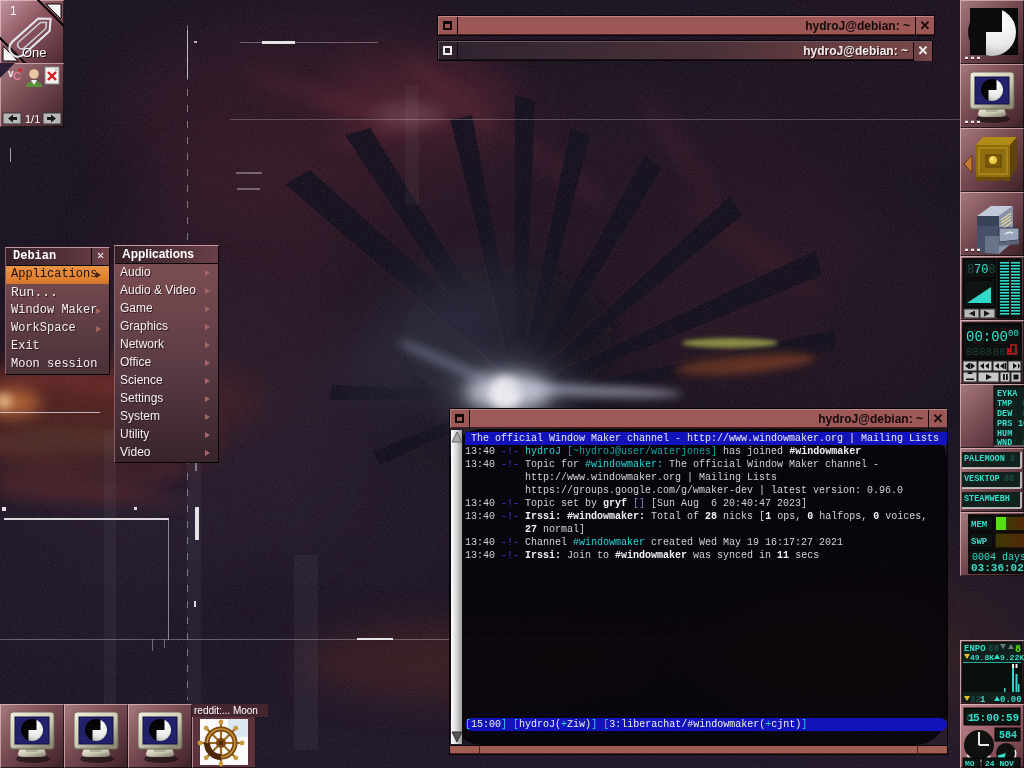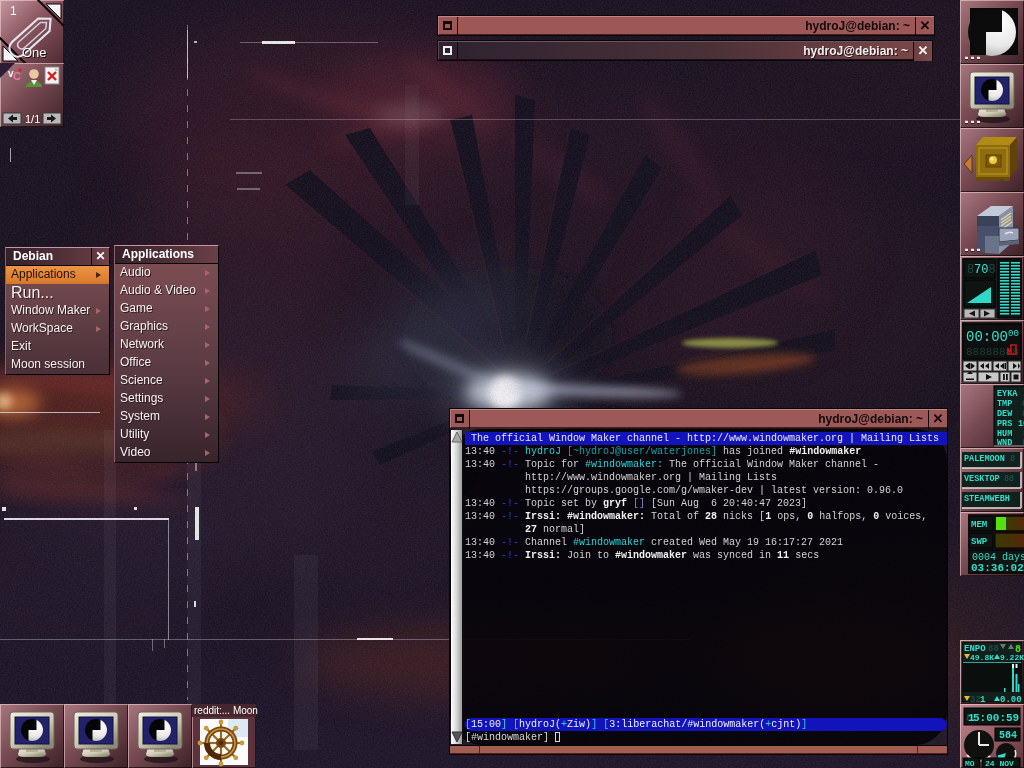--- a/index.html
+++ b/index.html
@@ -163,28 +163,28 @@
 </div>
 
 <div class="abs" style="left:438px;top:41px;width:494px;height:19px;background:linear-gradient(90deg,#2e2230 0%,#4a3138 55%,#7d4848 100%);border-top:1px solid #6a5560;border-left:1px solid #5a4550;border-bottom:1px solid #1a1018;outline:1px solid #0a0508;">
   <div class="abs" style="left:0;top:0;width:19px;height:19px;border-right:1px solid #120810;">
     <div class="abs" style="left:4px;top:4px;width:9px;height:9px;border:2px solid #f0f0f0;"></div>
   </div>
   <div class="abs" style="right:0;top:0;width:19px;height:19px;border-left:1px solid #120810;background:linear-gradient(90deg,#6a4044,#7d4848);color:#f5f5f5;font-weight:bold;font-size:13px;text-align:center;line-height:17px;">✕</div>
   <div class="abs" style="right:24px;top:0;height:19px;line-height:18px;font-size:12px;font-weight:bold;color:#f2ecec;text-shadow:1px 1px 0 #2a1518;">hydroJ@debian: ~</div>
 </div>
 
-<div class="abs" style="left:5px;top:247px;width:105px;border:1px solid #050305;border-top-color:#c795a0;border-left-color:#8a5f68;">
+<div class="abs" style="left:5px;top:247px;width:105px;border:1px solid #050305;border-top-color:#c795a0;border-left-color:#8a5f68;font-family:Liberation Mono, monospace;">
   <div style="position:relative;height:17px;background:linear-gradient(90deg,#352028 0%,#54323a 60%,#6b4048 100%);">
     <span style="position:absolute;left:7px;top:1px;font-size:12px;font-weight:bold;color:#ffffff;">Debian</span>
     <span class="abs" style="right:0;top:0;width:18px;height:17px;border-left:1px solid #0a0508;background:linear-gradient(90deg,#5e3840,#744449);color:#fff;font-weight:bold;font-size:12px;text-align:center;line-height:16px;">✕</span>
   </div>
   <div style="position:relative;background:linear-gradient(180deg,#7b4d52 0%,#624046 45%,#4a3038 100%);border-top:1px solid #0a0508;">
     <div style="height:18px;background:linear-gradient(180deg,#ec9446 0%,#dd7f2e 80%,#d0752c 100%);color:#231008;font-size:12px;line-height:17px;padding-left:5px;position:relative;">Applications<span class="abs" style="right:5px;top:6px;width:0;height:0;border:3px solid transparent;border-left:5px solid #4a2412;"></span></div>
-    <div style="height:18px;color:#f6f0f0;font-size:16px;line-height:17px;padding-left:5px;text-shadow:1px 1px 0 #301c20;">Run...</div>
+    <div style="height:18px;color:#f6f0f0;font-size:13px;line-height:17px;padding-left:5px;text-shadow:1px 1px 0 #301c20;">Run...</div>
     <div style="height:18px;color:#f6f0f0;font-size:12px;line-height:17px;padding-left:5px;text-shadow:1px 1px 0 #301c20;position:relative;">Window Maker<span class="abs" style="right:5px;top:6px;width:0;height:0;border:3px solid transparent;border-left:5px solid #a86565;"></span></div>
     <div style="height:18px;color:#f6f0f0;font-size:12px;line-height:17px;padding-left:5px;text-shadow:1px 1px 0 #301c20;position:relative;">WorkSpace<span class="abs" style="right:5px;top:6px;width:0;height:0;border:3px solid transparent;border-left:5px solid #a86565;"></span></div>
     <div style="height:18px;color:#f6f0f0;font-size:12px;line-height:17px;padding-left:5px;text-shadow:1px 1px 0 #301c20;">Exit</div>
     <div style="height:18px;color:#f6f0f0;font-size:12px;line-height:17px;padding-left:5px;text-shadow:1px 1px 0 #301c20;">Moon session</div>
   </div>
 </div>
 
 <div class="abs" style="left:114px;top:245px;width:105px;border:1px solid #050305;border-top-color:#c795a0;border-left-color:#8a5f68;">
   <div style="position:relative;height:17px;background:linear-gradient(90deg,#352028 0%,#54323a 60%,#6b4048 100%);">
     <span style="position:absolute;left:7px;top:1px;font-size:12px;font-weight:bold;color:#ffffff;">Applications</span>
@@ -220,21 +220,20 @@
       <svg width="12" height="314" style="position:absolute;left:0;top:0;">
         <polygon points="6,2 11,12 1,12" fill="#a8a8a8" stroke="#666" stroke-width="1"></polygon>
         <polygon points="1,302 11,302 6,312" fill="#555" stroke="#333" stroke-width="1"></polygon>
       </svg>
     </div>
     <div id="ttext" class="abs" style="left:14px;top:2px;width:482px;white-space:pre;"><div style="height:13px;background:#1213ba;color:#e9e9f2;"> The official Window Maker channel - http://www.windowmaker.org | Mailing Lists</div><div style="height:13px;">13:40 <span style="color:#3a3ad6">-!-</span> <span style="color:#28d7d7">hydroJ</span> <span style="color:#14a2a2">[~hydroJ@user/waterjones]</span> has joined <b style="color:#f2f2f2">#windowmaker</b></div><div style="height:13px;">13:40 <span style="color:#3a3ad6">-!-</span> Topic for <span style="color:#28d7d7">#windowmaker:</span> The official Window Maker channel -</div><div style="height:13px;">          http://www.windowmaker.org | Mailing Lists</div><div style="height:13px;">          https://groups.google.com/g/wmaker-dev | latest version: 0.96.0</div><div style="height:13px;">13:40 <span style="color:#3a3ad6">-!-</span> Topic set by <b style="color:#f2f2f2">gryf</b> <span style="color:#8585c5">[]</span> [Sun Aug  6 20:40:47 2023]</div><div style="height:13px;">13:40 <span style="color:#3a3ad6">-!-</span> <b style="color:#f2f2f2">Irssi: #windowmaker:</b> Total of <b style="color:#f2f2f2">28</b> nicks [<b style="color:#f2f2f2">1</b> ops, <b style="color:#f2f2f2">0</b> halfops, <b style="color:#f2f2f2">0</b> voices,</div><div style="height:13px;"><b style="color:#f2f2f2">          27</b> normal]</div><div style="height:13px;">13:40 <span style="color:#3a3ad6">-!-</span> Channel <span style="color:#28d7d7">#windowmaker</span> created Wed May 19 16:17:27 2021</div><div style="height:13px;">13:40 <span style="color:#3a3ad6">-!-</span> <b style="color:#f2f2f2">Irssi:</b> Join to <b style="color:#f2f2f2">#windowmaker</b> was synced in <b style="color:#f2f2f2">11</b> secs</div>
 </div>
 
     <div class="abs mono" style="left:14px;top:288px;width:482px;height:13px;background:#1213ba;white-space:pre;"><span style="color:#2ad0d0">[</span><span style="color:#efefef">15:00</span><span style="color:#2ad0d0">]</span> <span style="color:#2ad0d0">[</span><span style="color:#efefef">hydroJ(</span><span style="color:#2ad0d0">+</span><span style="color:#efefef">Ziw)</span><span style="color:#2ad0d0">]</span> <span style="color:#2ad0d0">[</span><span style="color:#efefef">3:liberachat/#windowmaker(</span><span style="color:#2ad0d0">+</span><span style="color:#efefef">cjnt)</span><span style="color:#2ad0d0">]</span></div>
 
-    <div class="abs mono" style="left:14px;top:301px;width:482px;height:13px;white-space:pre;color:#d8d8d8;">[#windowmaker] <span style="display:inline-block;width:5px;height:10px;border:1px solid #d8d8d8;vertical-align:-2px;"></span></div>
   </div>
 
   <div class="abs" style="left:0;top:336px;width:497px;height:9px;background:#a25d52;border-top:1px solid #0a0508;border-bottom:1px solid #51251e;">
     <div class="abs" style="left:29px;top:0;width:1px;height:7px;background:#51251e;"></div>
     <div class="abs" style="right:29px;top:0;width:1px;height:7px;background:#51251e;"></div>
   </div>
 </div>
 
 <svg width="0" height="0" style="position:absolute">
 <defs>
@@ -600,21 +599,21 @@
 <div class="tile" style="left:0;top:704px;"><svg width="64" height="64">
       <use href="#mon"></use>
     </svg></div>
 <div class="tile" style="left:64px;top:704px;"><svg width="64" height="64">
       <use href="#mon"></use>
     </svg></div>
 <div class="tile" style="left:128px;top:704px;"><svg width="64" height="64">
       <use href="#mon"></use>
     </svg></div>
 <div class="tile" style="left:192px;top:704px;background:#5c333c;">
-  <div class="abs" style="left:0;top:0;width:64px;height:13px;background:#46262e;color:#fff;font-size:10px;line-height:13px;padding-left:2px;white-space:nowrap;">reddit:... Moon</div>
+  <div class="abs" style="left:0;top:0;width:76px;height:13px;background:#46262e;color:#fff;font-size:10px;line-height:13px;padding-left:2px;white-space:nowrap;">reddit:... Moon</div>
   <svg width="64" height="64" style="position:absolute;left:0;top:0;">
     <rect x="8" y="15" width="48" height="46" fill="#fbfbfb"></rect>
     <rect x="36" y="15" width="20" height="18" fill="#dce8f2"></rect>
     <g stroke="#9a6a20" stroke-width="2.2">
       <line x1="29" y1="39" x2="50" y2="39"></line>
         <line x1="29" y1="39" x2="8" y2="39"></line>
       <line x1="29" y1="39" x2="29" y2="18"></line>
         <line x1="29" y1="39" x2="29" y2="60"></line>
       <line x1="29" y1="39" x2="43.8" y2="24.2"></line>
         <line x1="29" y1="39" x2="14.2" y2="53.8"></line>

